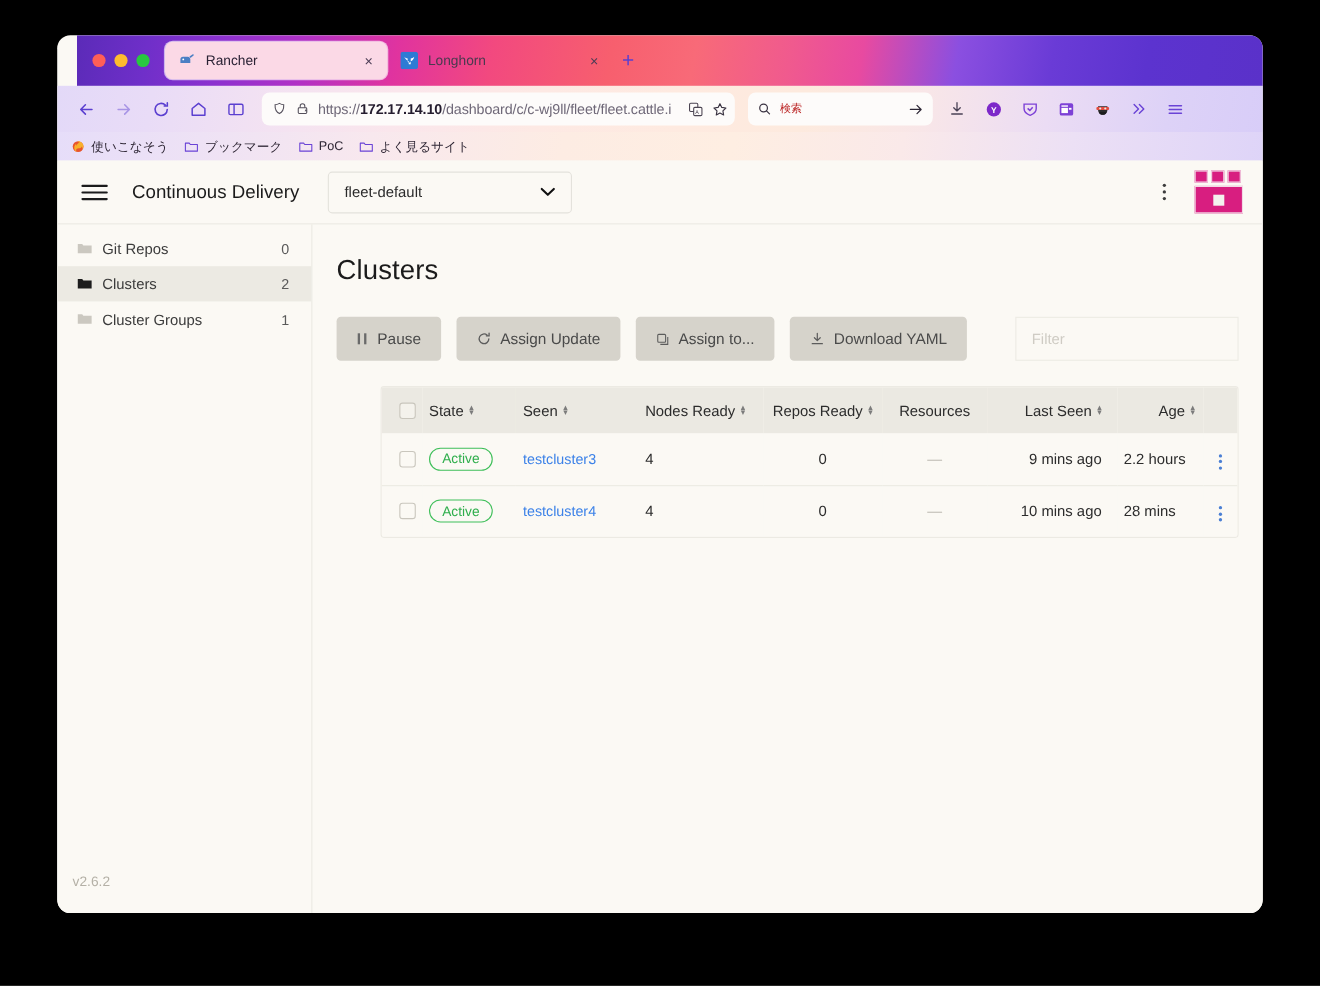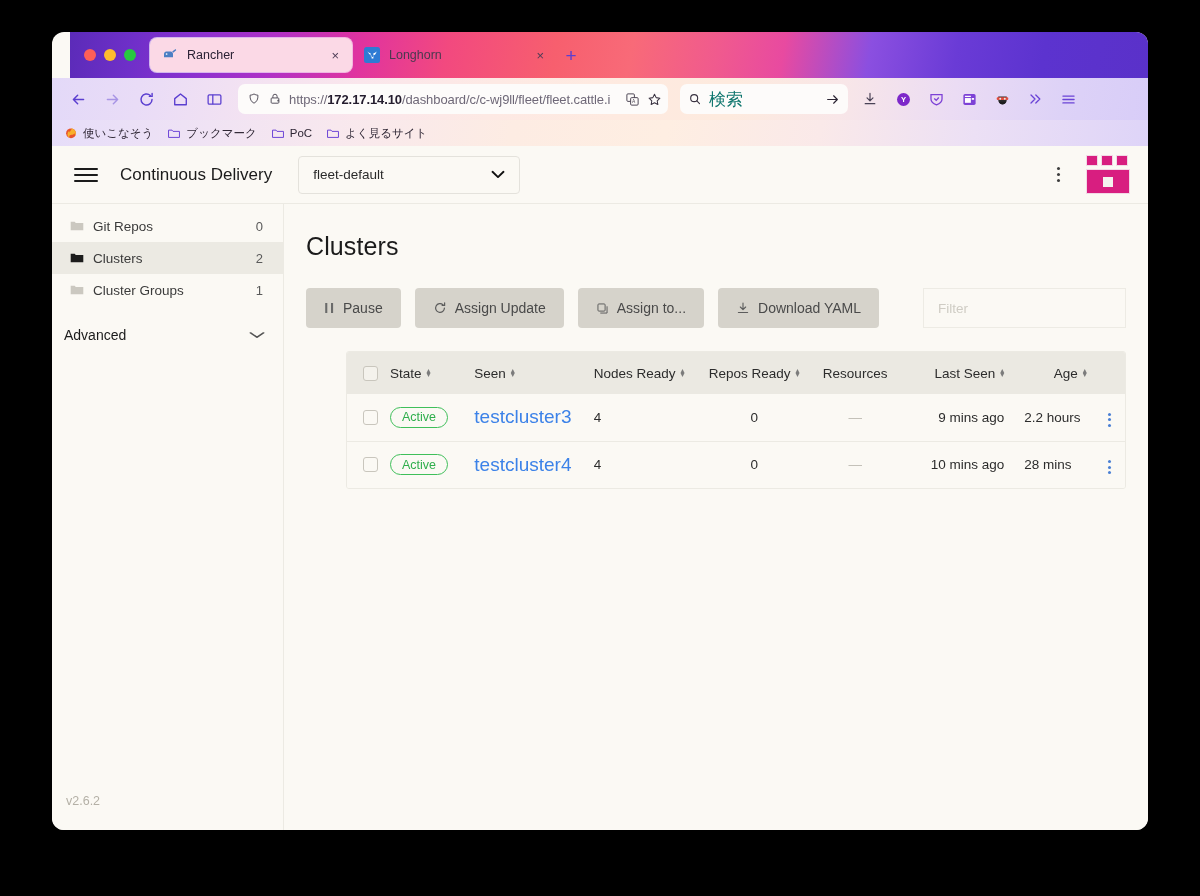--- a/index.html
+++ b/index.html
@@ -114,21 +114,21 @@
 
   .searchbar {
     width: 168px; height: 30px;
     background: #fdfbfa;
     border-radius: 7px;
     display: flex; align-items: center;
     padding: 0 8px;
     gap: 7px;
     margin-left: 4px;
   }
-  .searchbar .sq { font-size: 17px; color: #0f766e; flex: 1; }
+  .searchbar .sq { font-size: 10px; color: #b91c1c; flex: 1; }
 
   .toolicons { display: flex; align-items: center; gap: 1px; margin-left: 4px; }
 
   
   .bookmarks {
     height: 26px;
     display: flex; align-items: center;
     gap: 14px;
     padding: 0 12px;
     background: linear-gradient(100deg,
@@ -290,21 +290,21 @@
   thead .chk { background: #f4f2ec; }
   .badge {
     display: inline-flex; align-items: center; justify-content: center;
     height: 21px; padding: 0 11px;
     border: 1px solid #3fbf5a;
     border-radius: 11px;
     color: #2fae4c;
     font-size: 12.5px;
     background: transparent;
   }
-  .link { color: #3c82e8; text-decoration: none; font-size: 19px; }
+  .link { color: #3c82e8; text-decoration: none; font-size: 13px; }
   .dash { color: #bdbab2; }
   .rowkebab { display: inline-flex; flex-direction: column; gap: 2.5px; padding: 4px; }
   .rowkebab i { width: 3px; height: 3px; border-radius: 50%; background: #4a7fd4; display: block; }
 </style>
 </head>
 <body>
 
 <div class="browser-window">
 
   <div class="tabstrip">
@@ -530,26 +530,20 @@
         <div class="nav-item">
           <span class="ico">
             <svg width="14" height="12" viewBox="0 0 16 13">
                 <path d="M.8 1.6h4.6l1.2 1.6h8.6v8.2H.8z" fill="#cbc8c0"></path>
               </svg>
           </span>
           <span class="lbl">Cluster Groups</span>
           <span class="cnt">1</span>
         </div>
 
-        <div class="nav-group">
-          <span>Advanced</span>
-          <svg class="gchev" width="12" height="8" viewBox="0 0 14 9" fill="none" stroke="#555" stroke-width="1.6" stroke-linecap="round" stroke-linejoin="round">
-              <path d="M1.5 2 7 7.2 12.5 2"></path>
-            </svg>
-        </div>
 
         <div class="version">v2.6.2</div>
       </div>
 
       <div class="main">
         <div class="page-title">Clusters</div>
 
         <div class="actionbar">
           <button class="abtn">
             <span class="bi">

